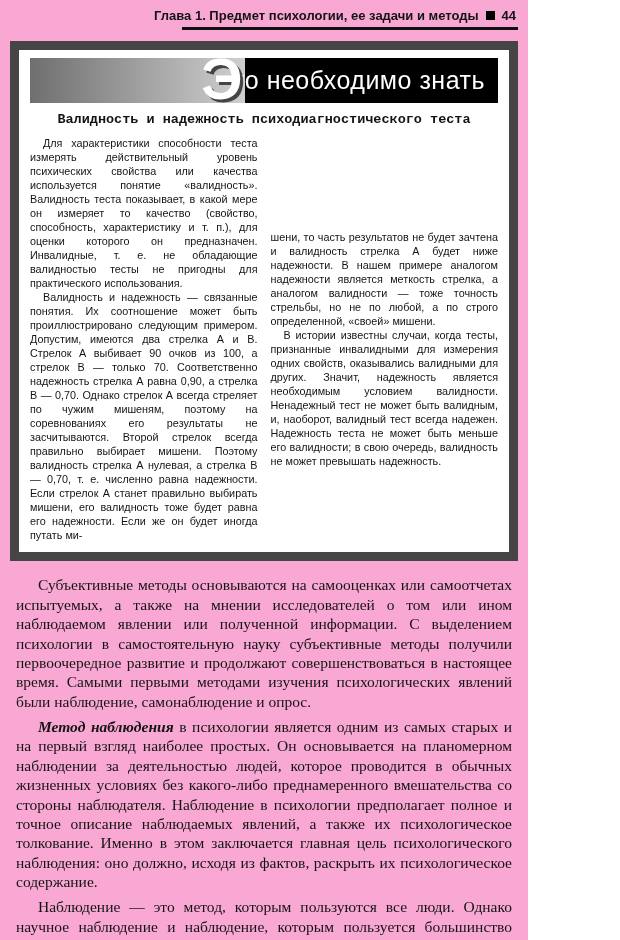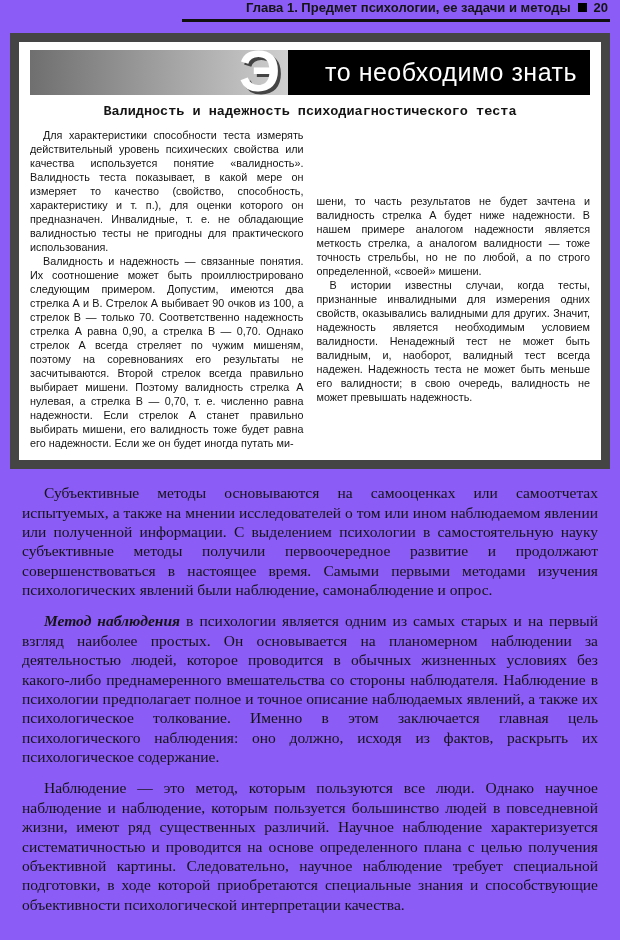--- a/index.html
+++ b/index.html
@@ -9,24 +9,24 @@
     --ink:#141414;
   }
   *{margin:0;padding:0;box-sizing:border-box;}
   html,body{background:#ffffff;}
   body{
     width:620px;height:940px;
     font-family:"Liberation Serif", serif;
     color:var(--ink);
   }
   .page{
-    width:620px;height:940px;
-    padding:0 10px 0;
+    width:528px;height:940px;
+    padding:8px 10px 0;
     overflow:hidden;
-    background:#8b5cf6;
+    background:#f9a8d4;
   }
   
   .running-head{
     display:flex;justify-content:flex-end;align-items:center;gap:7px;
     font-family:"Liberation Sans", sans-serif;
     font-weight:bold;font-size:13px;
     padding-right:2px;
   }
   .sq{display:inline-block;width:9px;height:9px;background:#000;}
   .head-rule{height:2.5px;background:#101010;margin:4px 0 0 172px;}
@@ -77,32 +77,32 @@
     font-style:italic;margin-top:3px !important;
     text-indent:34px !important;
   }
 
   
   .body-text{
     margin-top:14px;
     font-size:15.5px;line-height:1.25;
     text-align:justify;hyphens:auto;
   }
-  .body-text p{margin:12px;text-indent:22px;}
+  .body-text p{margin:6px;text-indent:22px;}
   .lead{font-weight:bold;font-style:italic;}
 </style>
 </head>
 <body>
 
 <div class="page">
 
   <div class="running-head">
     <span>Глава 1. Предмет психологии, ее задачи и методы</span>
     <span class="sq"></span>
-    <span>20</span>
+    <span>44</span>
   </div>
   <div class="head-rule"></div>
 
   <div class="infobox">
     <div class="banner">
       <div class="banner-grad"></div>
       <span class="banner-initial">Э</span>
       <span class="banner-label">то необходимо знать</span>
     </div>
 

